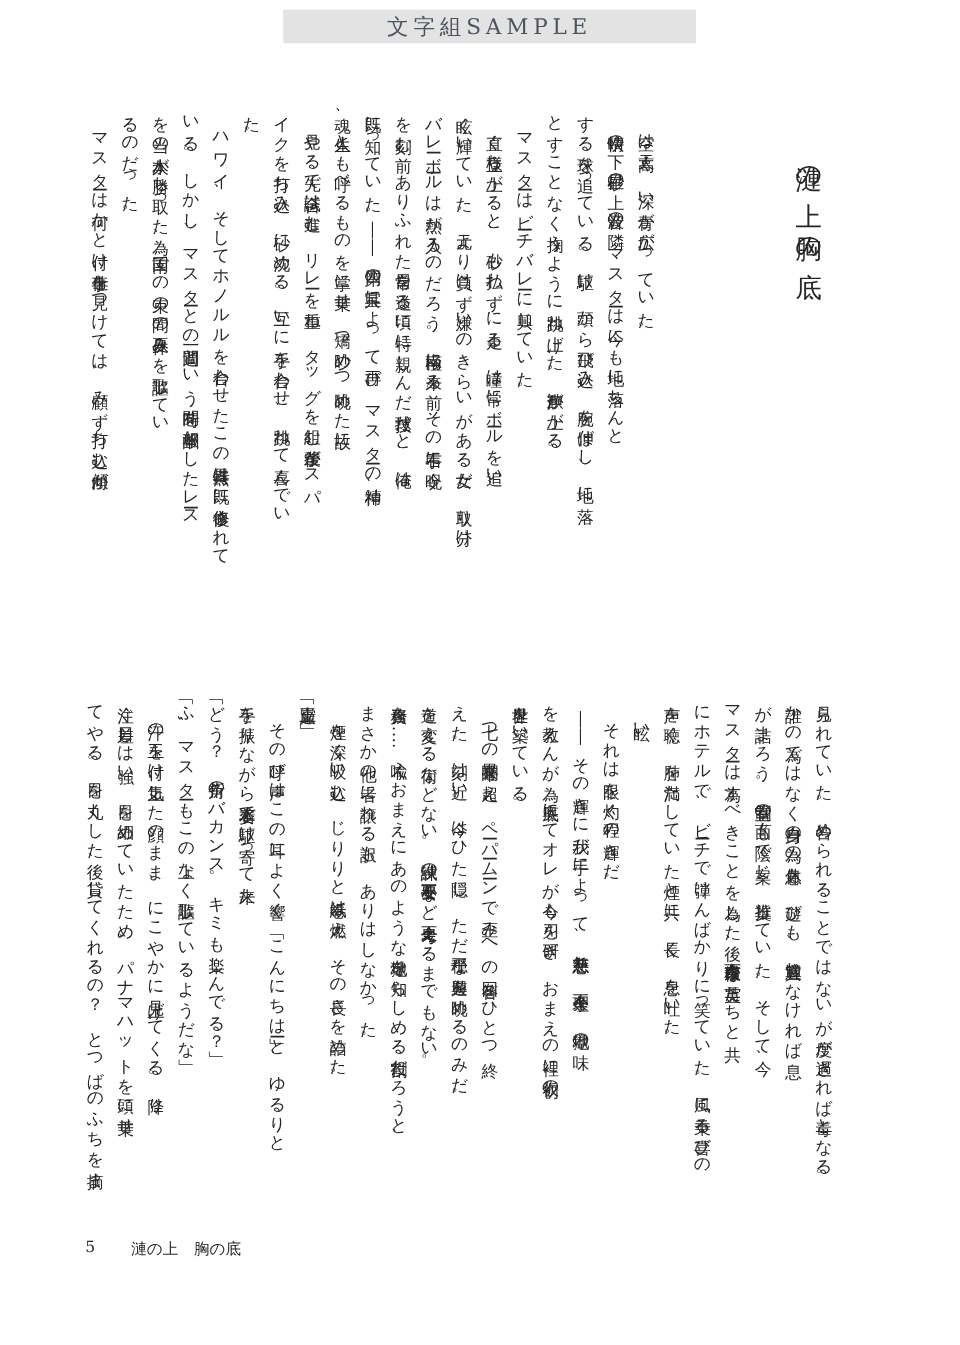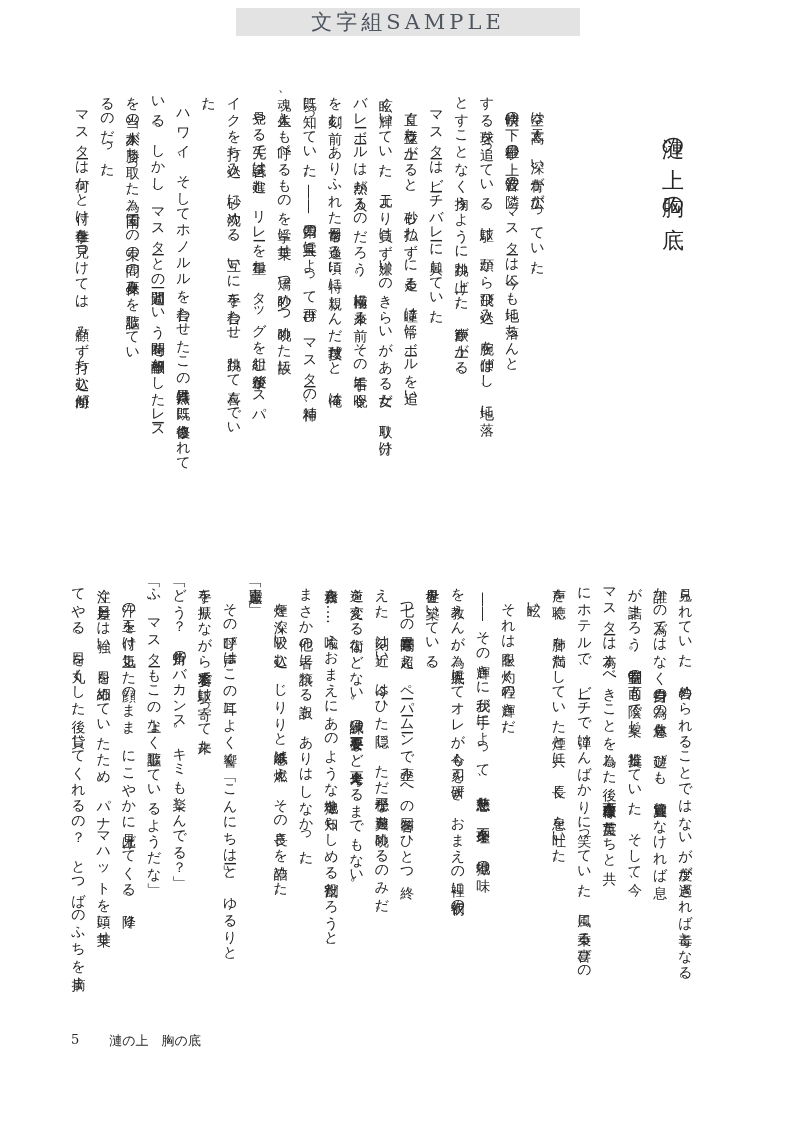--- a/index.html
+++ b/index.html
@@ -11,21 +11,21 @@
     overflow: hidden;
   }
   .header-bar {
     position: absolute;
     left: 236px; top: 8px;
     width: 344px; height: 28px;
     background: var(--header-bg, #e3e3e3);
     display: flex; align-items: center; justify-content: center;
   }
   .header-label {
-    font-size: 21px;
+    font-size: 18px;
     letter-spacing: 4px;
     color: var(--header-fg, #4d545e);
   }
   .vtitle {
     position: absolute;
     top: 120px; right: 112px;
     writing-mode: vertical-rl;
     text-orientation: mixed;
     font-size: 22px;
     letter-spacing: 3px;

